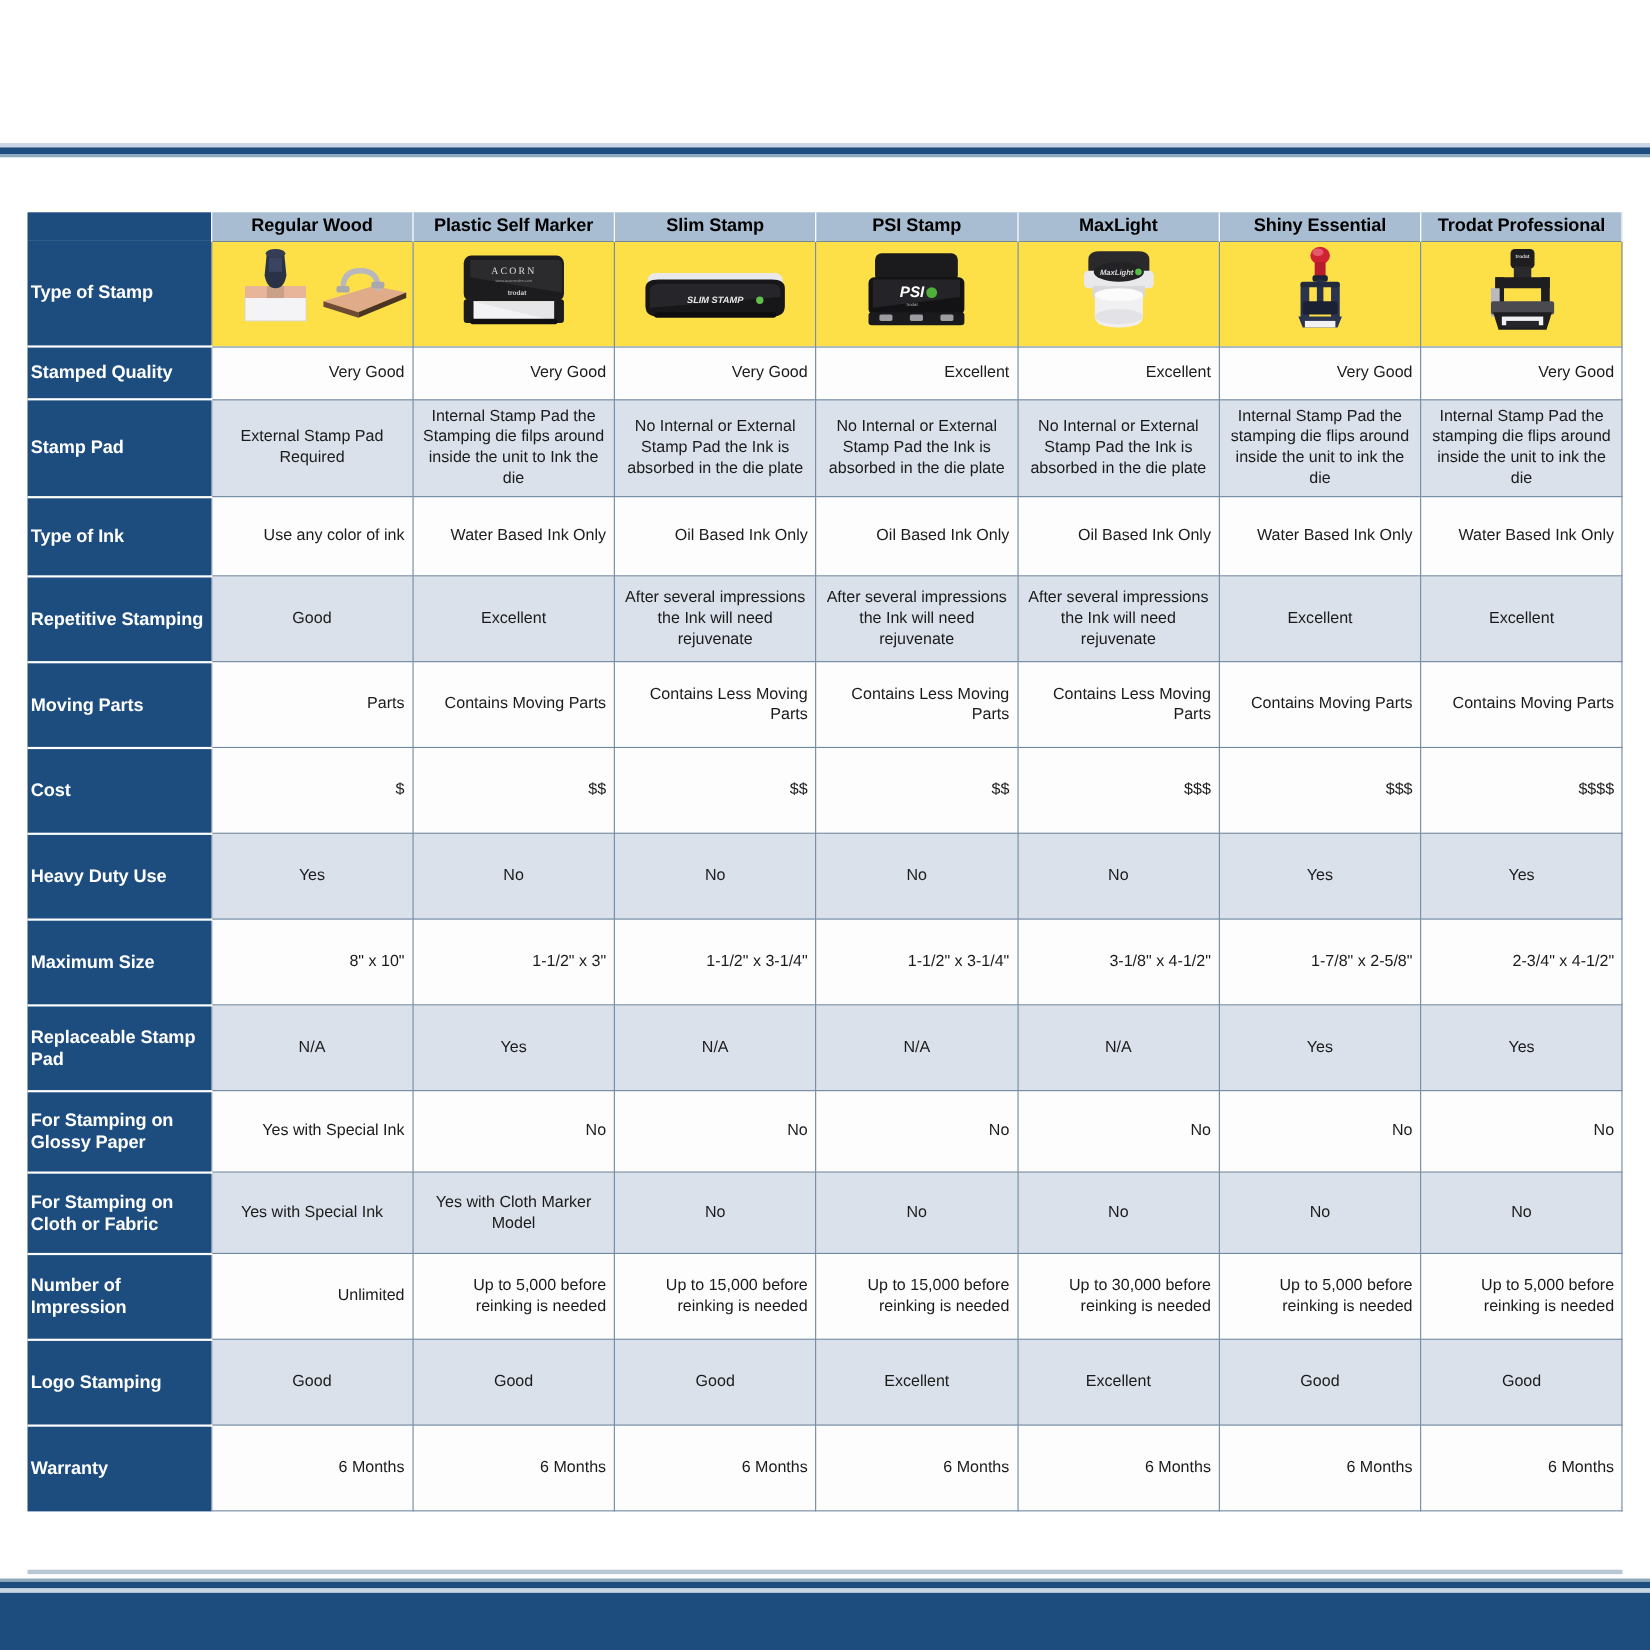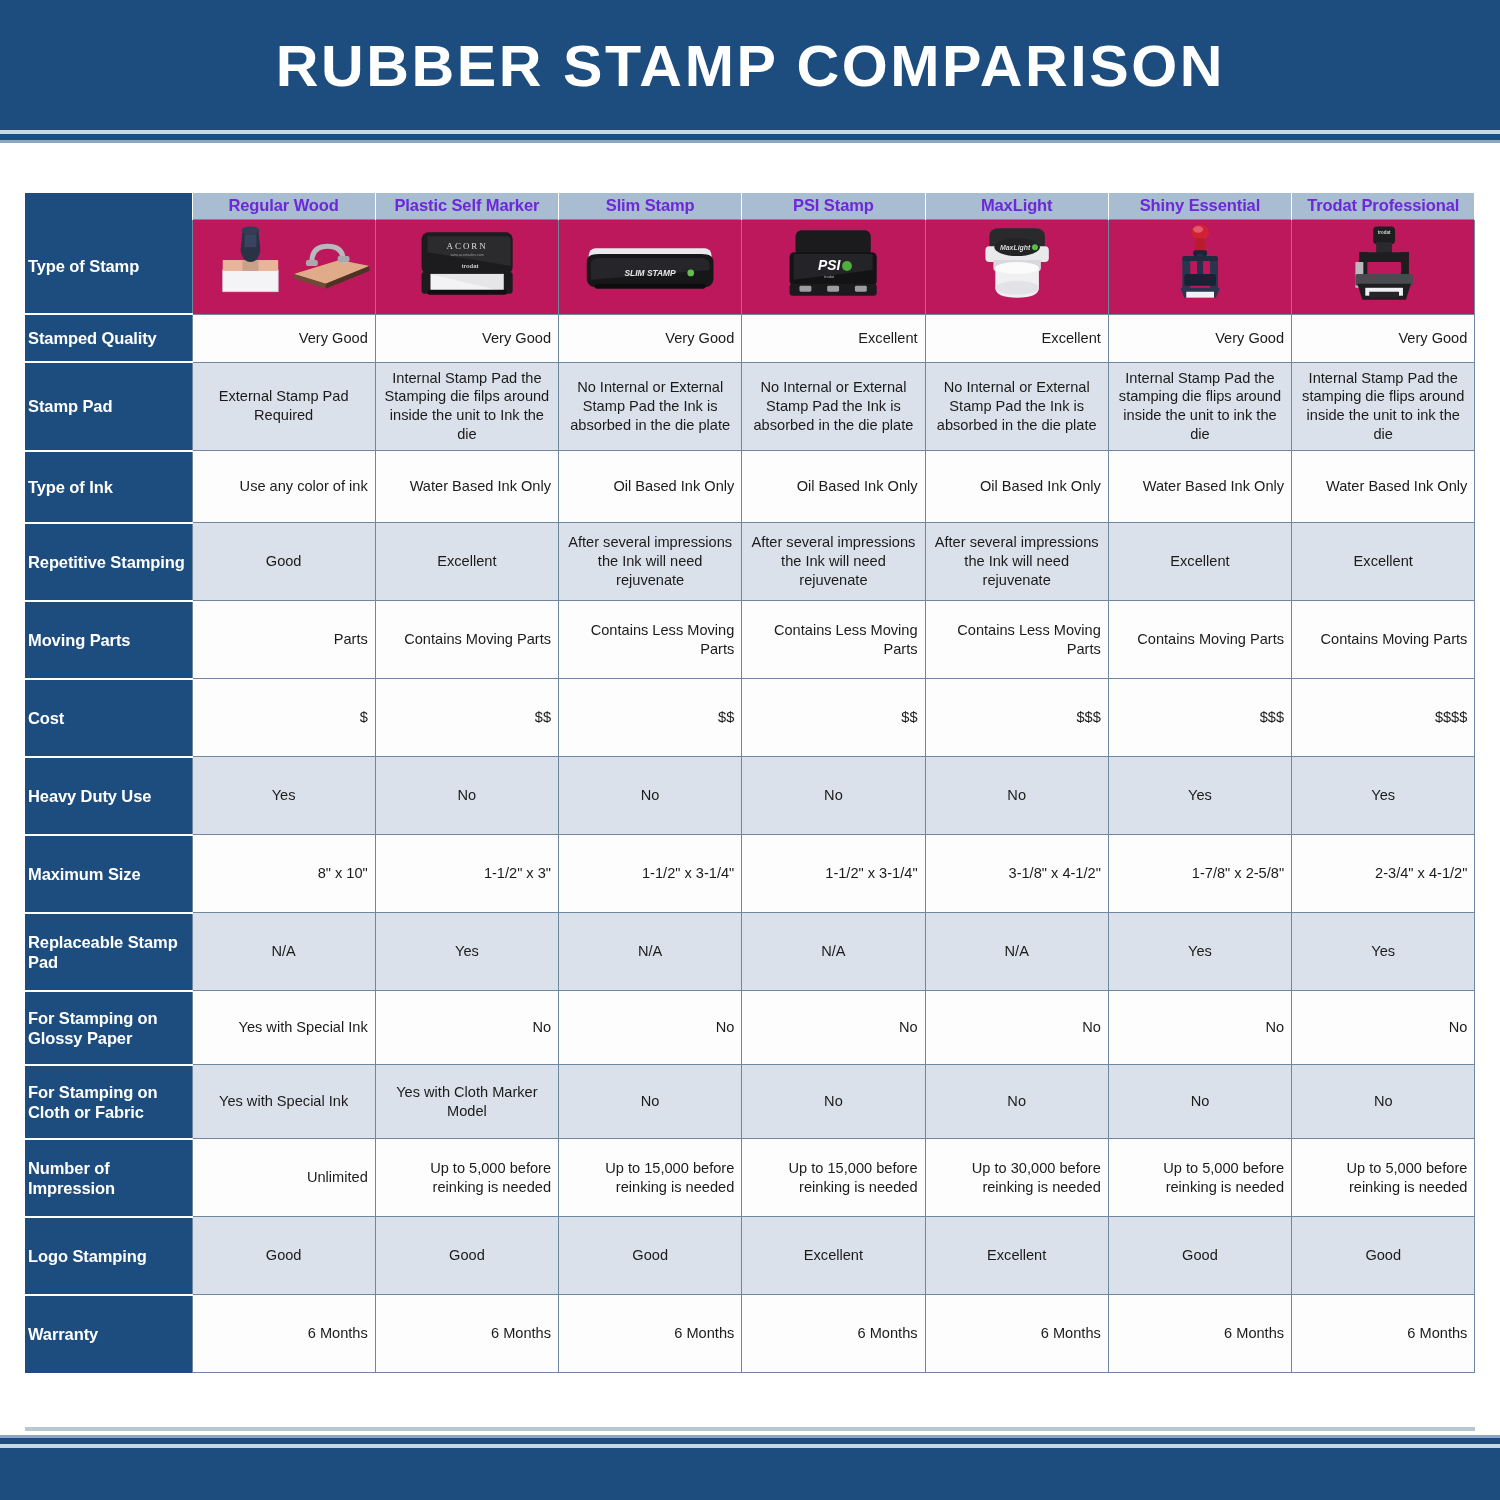--- a/index.html
+++ b/index.html
@@ -102,21 +102,21 @@
   table.cmp col.prod    { width: 183.28px; }
 
   
   thead th.corner {
     background: #1d4d7f;
     border: none;
     height: 26px;
   }
   thead th.prodhead {
     background: #a8bdd1;
-    color: #6d28d9;
+    color: #000000;
     font-size: 16.5px;
     font-weight: bold;
     text-align: center;
     height: 26px;
     padding: 2px 3px;
     border-left: 1.5px solid #ffffff;
     border-right: 1.5px solid #ffffff;
     white-space: nowrap;
     letter-spacing: -0.1px;
   }
@@ -144,21 +144,21 @@
     color: #1b1b1b;
     line-height: 1.3;
     padding: 6px 7px;
     border: 1px solid #6f87a0;
   }
   tr.band-light td.cell { background: #fdfdfd; text-align: right; }
   tr.band-dark  td.cell { background: #dae1ea; }
 
   
   td.imgcell {
-    background: #be185d;
+    background: #fde047;
     border: 1px solid #6f87a0;
     height: 92px;
     text-align: center;
     vertical-align: middle;
     padding: 2px;
   }
   .stamp-art {
     display: inline-block;
     width: 100%;
     height: 86px;
@@ -188,23 +188,20 @@
     width: 1450px;
     height: 4px;
     background: #b9c6d4;
   }
 </style>
 </head>
 <body>
 
 <div id="page">
 
-  <div class="banner">
-    <div class="banner-title">RUBBER STAMP COMPARISON</div>
-  </div>
   <div class="banner-rule-a"></div>
   <div class="banner-rule-b"></div>
   <div class="banner-rule-c"></div>
 
   <div class="table-wrap">
     <table class="cmp">
       <colgroup>
         <col class="rowhead">
         <col class="prod">
           <col class="prod">

